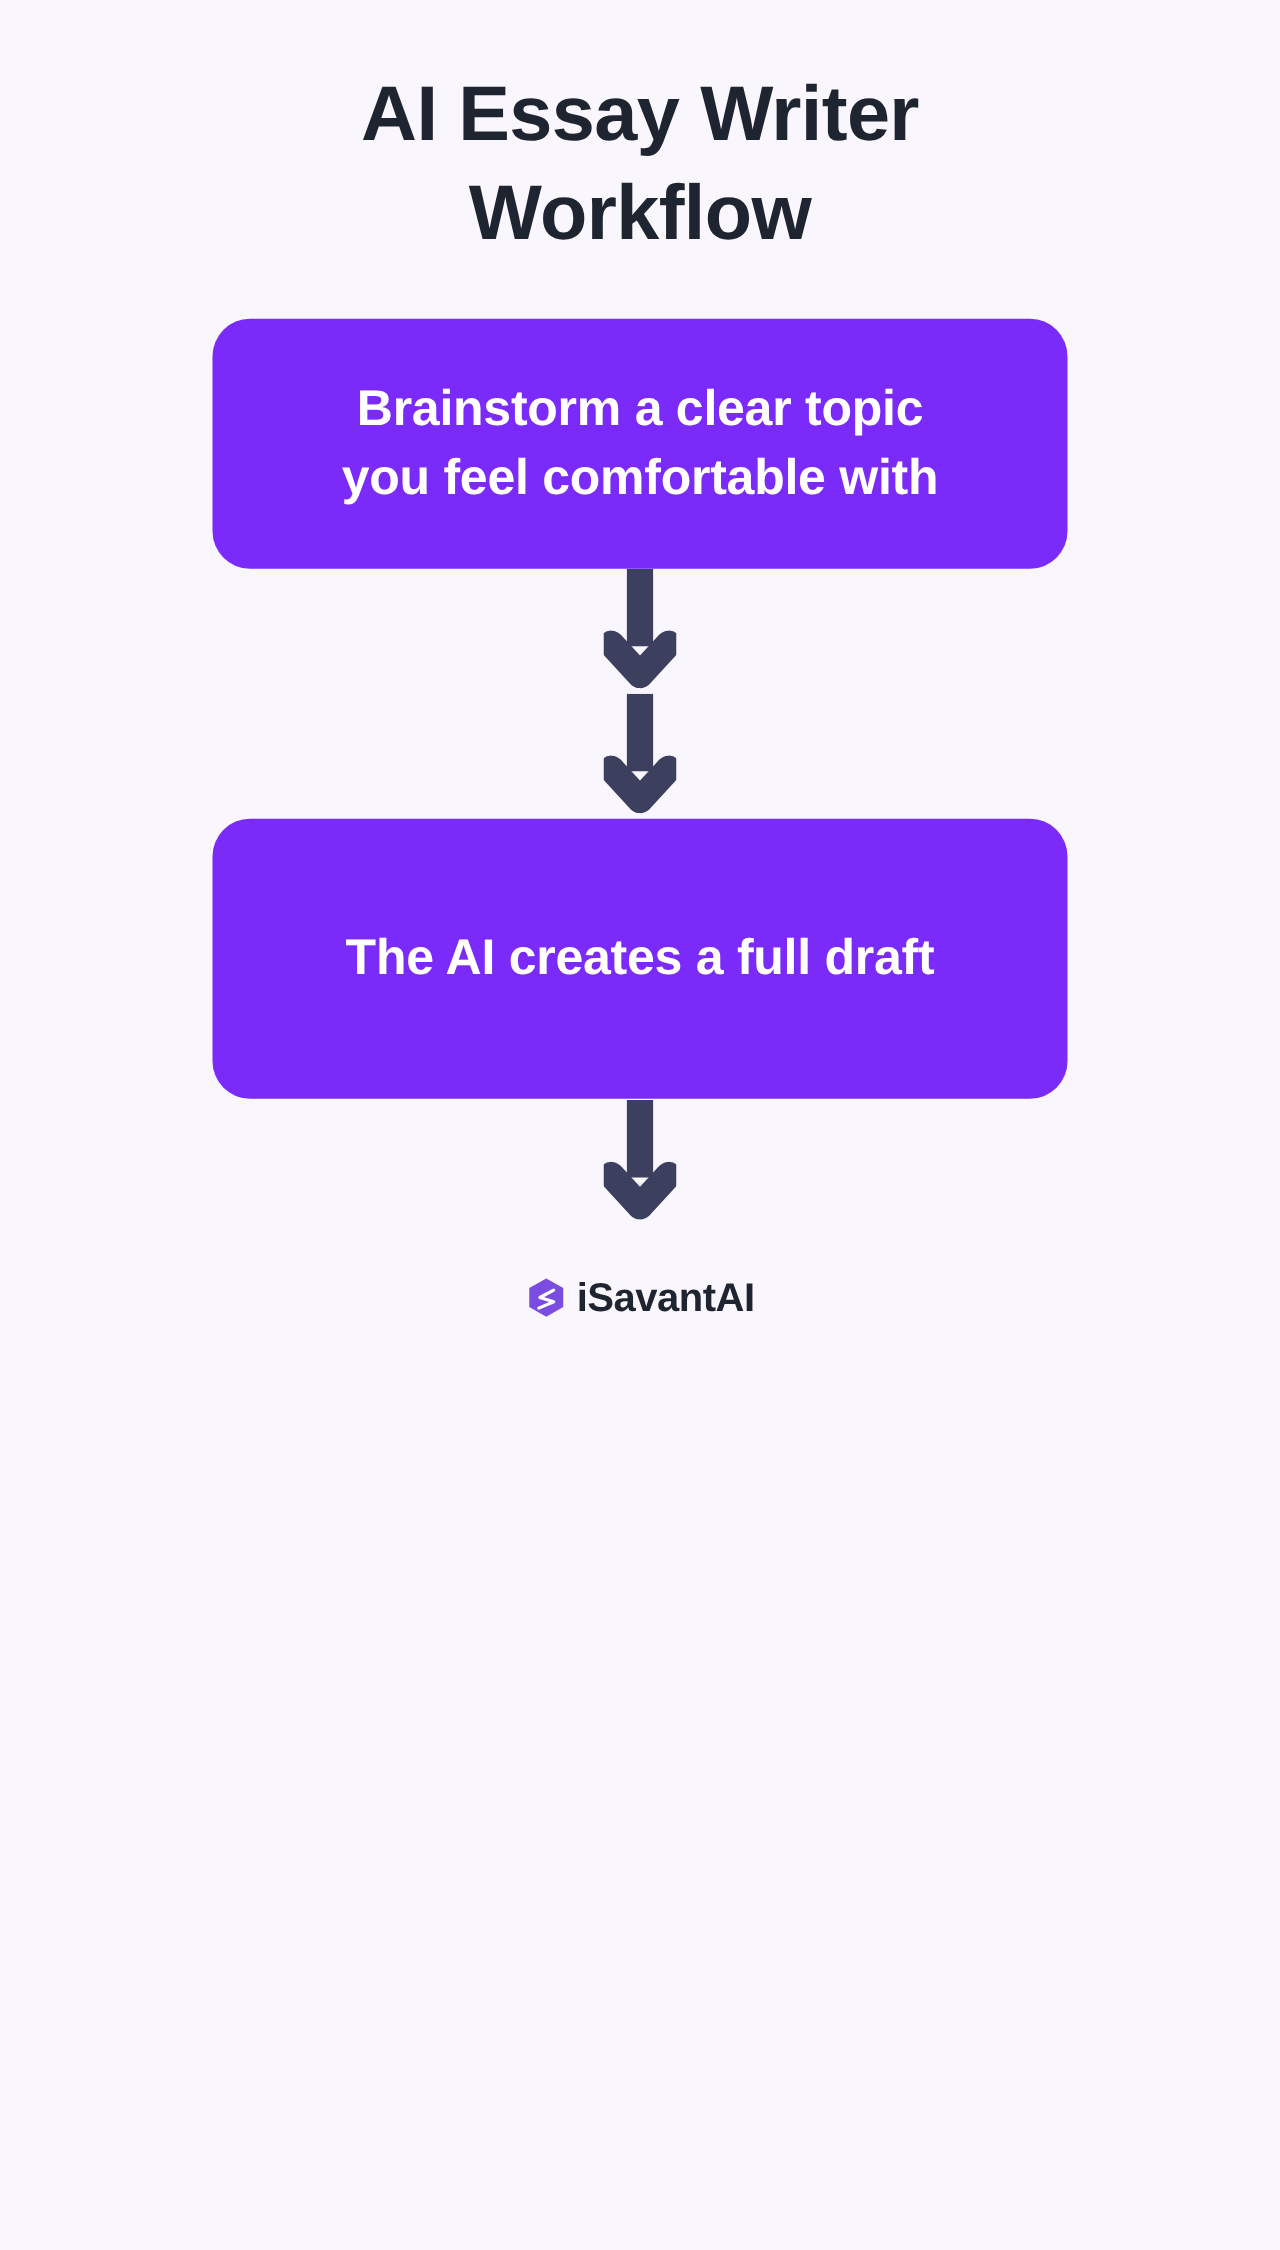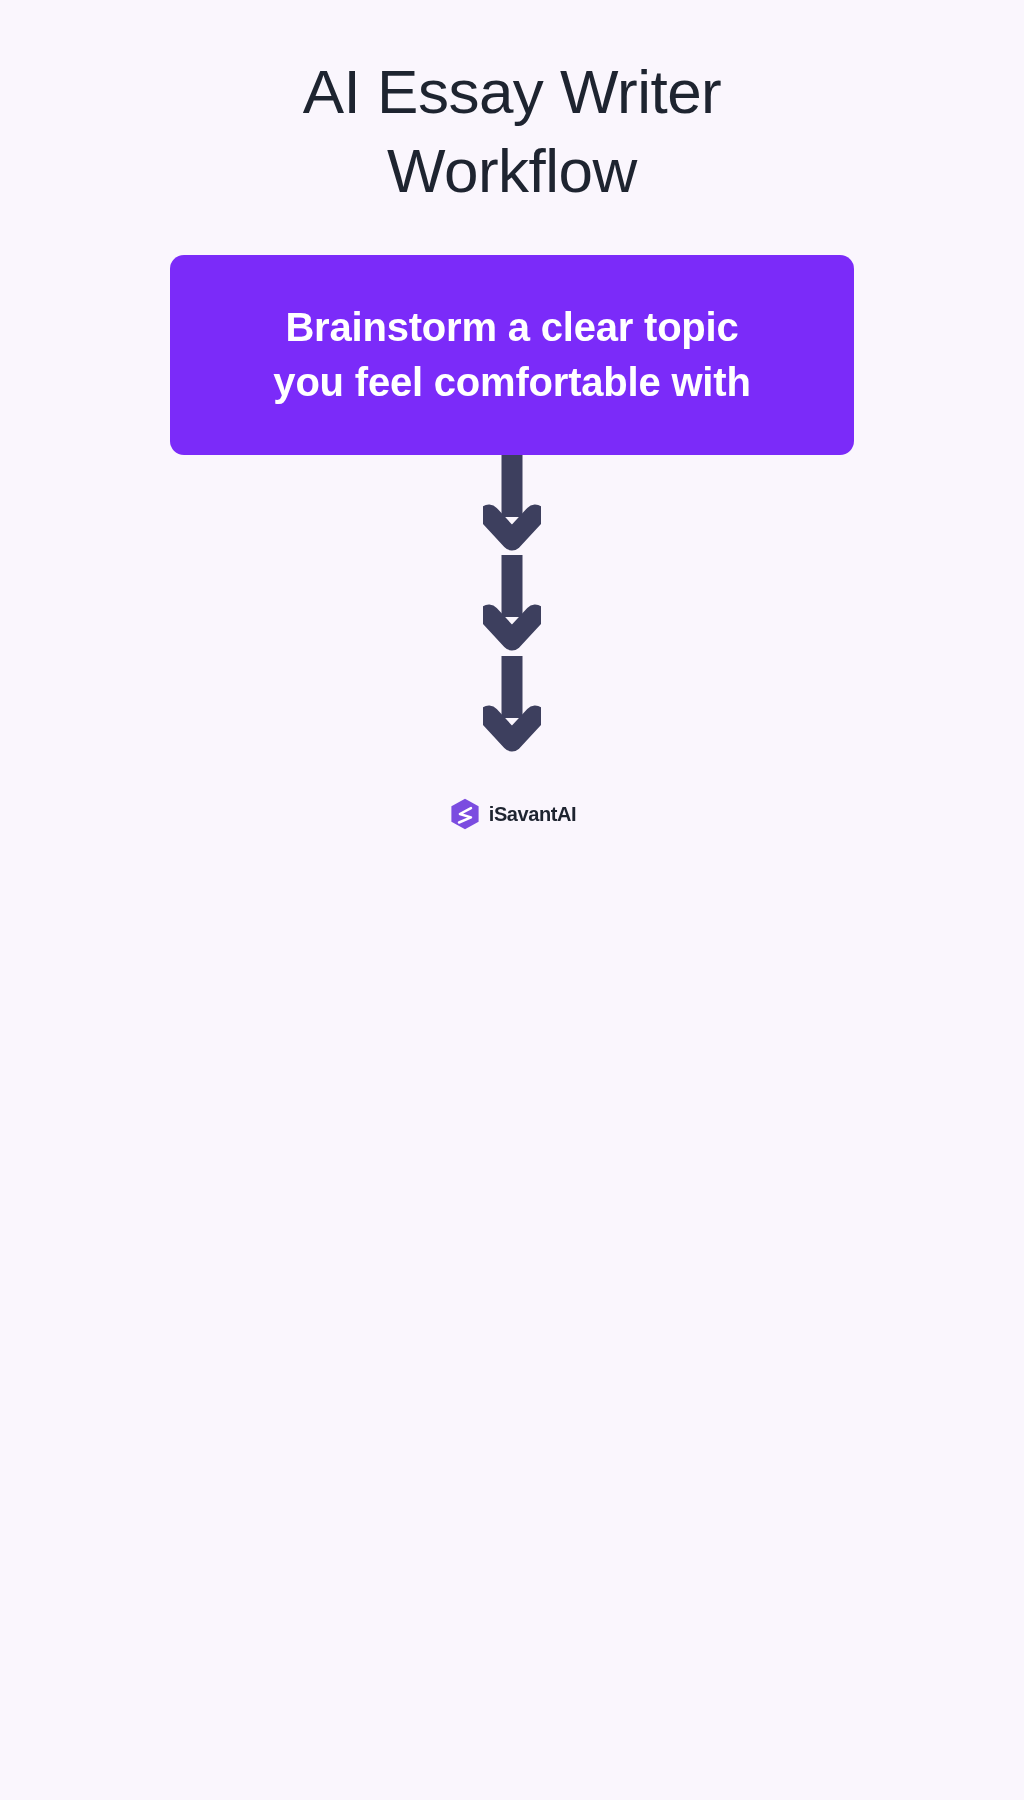--- a/index.html
+++ b/index.html
@@ -24,39 +24,39 @@
     box-sizing: border-box;
   }
 
   
   .title {
     margin-top: 52px;
     width: 620px;
     text-align: center;
     font-size: 62px;
     line-height: 1.28;
-    font-weight: 400;
+    font-weight: 700;
     letter-spacing: -0.5px;
     color: #1e2430;
     white-space: pre-line;
   }
 
   
   .flow {
     margin-top: 44px;
     width: 684px;
     display: flex;
     flex-direction: column;
     align-items: center;
   }
 
   .step-box {
     width: 684px;
     background: #7b2bf9;
-    border-radius: 14px;
+    border-radius: 30px;
     color: #ffffff;
     display: flex;
     align-items: center;
     justify-content: center;
     text-align: center;
     box-sizing: border-box;
     padding: 22px 44px;
     font-size: 40px;
     font-weight: 700;
     line-height: 1.38;
@@ -89,21 +89,21 @@
     gap: 7px;
   }
   .logo-mark {
     width: 34px;
     height: 34px;
     display: block;
     flex: none;
   }
   .logo-mark svg { display: block; width: 100%; height: 100%; }
   .logo-text {
-    font-size: 20px;
+    font-size: 32px;
     font-weight: 700;
     color: #1e2430;
     letter-spacing: -0.4px;
     line-height: 1;
   }
 </style>
 </head>
 <body>
 
 <div class="page">
@@ -126,20 +126,23 @@
     </div>
 
 
     <div class="arrow arrow-2">
       <svg viewBox="0 0 58 100" xmlns="http://www.w3.org/2000/svg">
         <path d="M29 0 L29 62" stroke="#3d3f5e" stroke-width="21" fill="none"></path>
         <path d="M6 60 L29 85 L52 60" stroke="#3d3f5e" stroke-width="21" fill="none" stroke-linecap="round" stroke-linejoin="round"></path>
       </svg>
     </div>
 
+    <div class="step-box step-3">
+      <span>The AI creates a full draft</span>
+    </div>
 
     <div class="arrow arrow-3">
       <svg viewBox="0 0 58 100" xmlns="http://www.w3.org/2000/svg">
         <path d="M29 0 L29 62" stroke="#3d3f5e" stroke-width="21" fill="none"></path>
         <path d="M6 60 L29 85 L52 60" stroke="#3d3f5e" stroke-width="21" fill="none" stroke-linecap="round" stroke-linejoin="round"></path>
       </svg>
     </div>
 
 
   </div>

